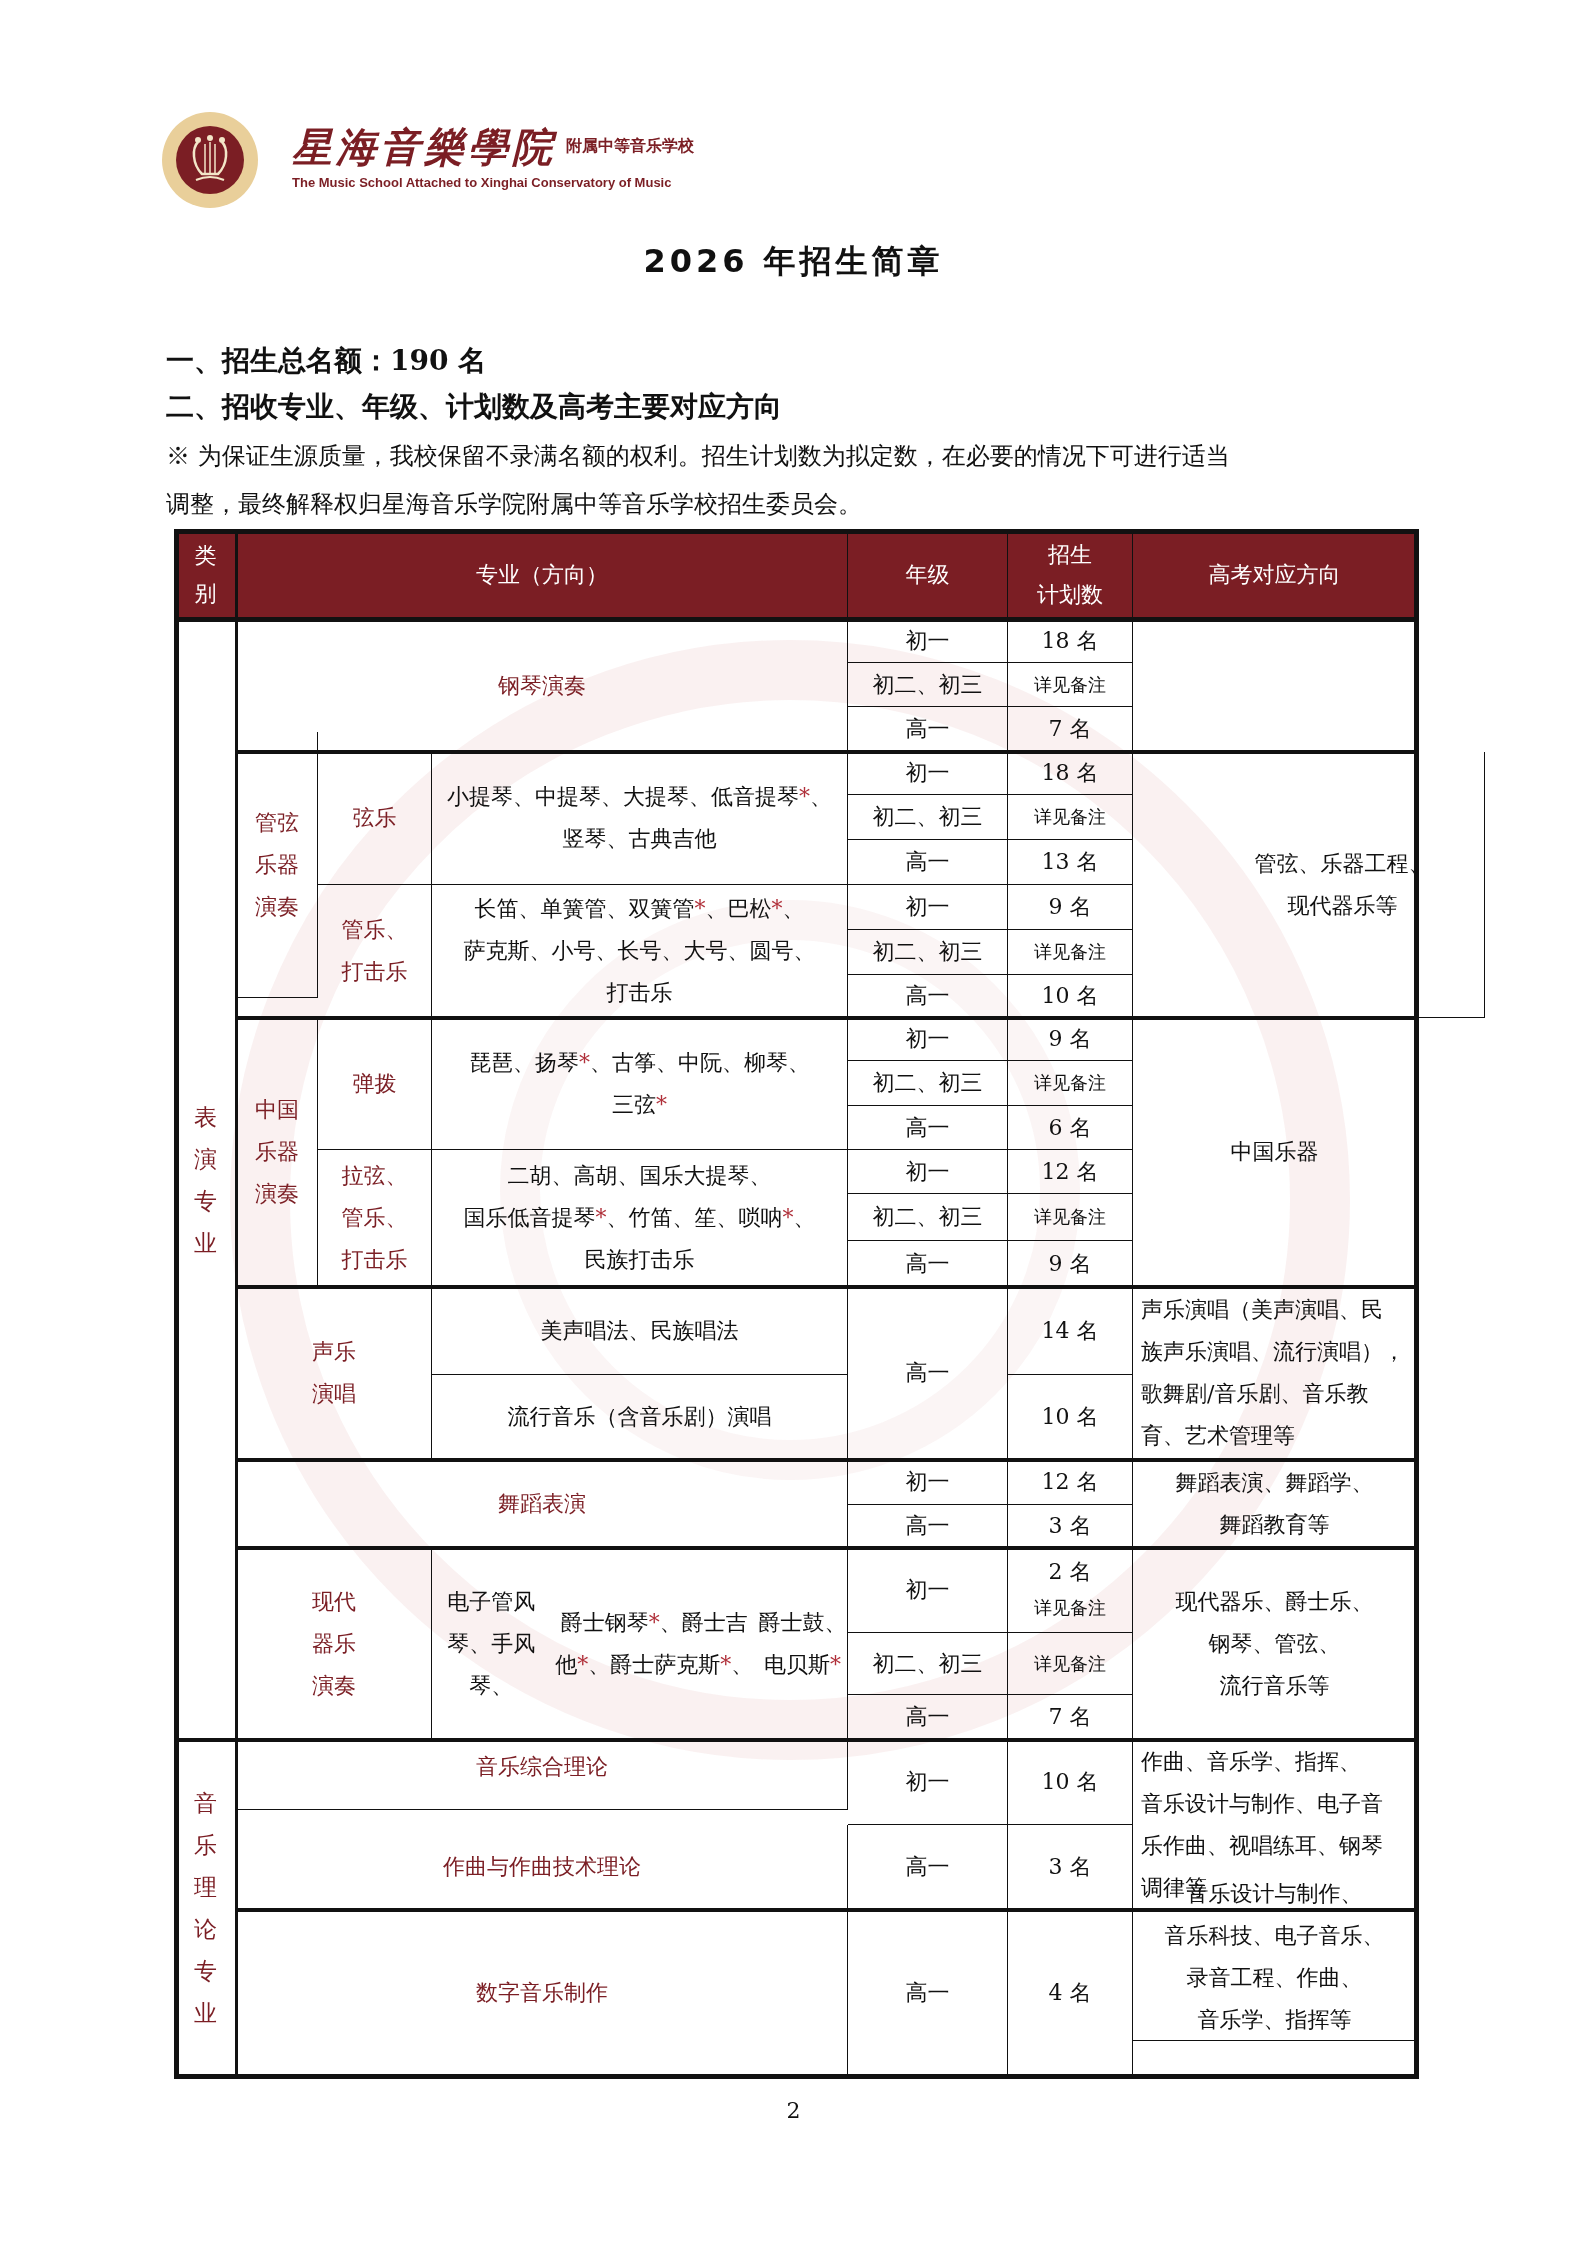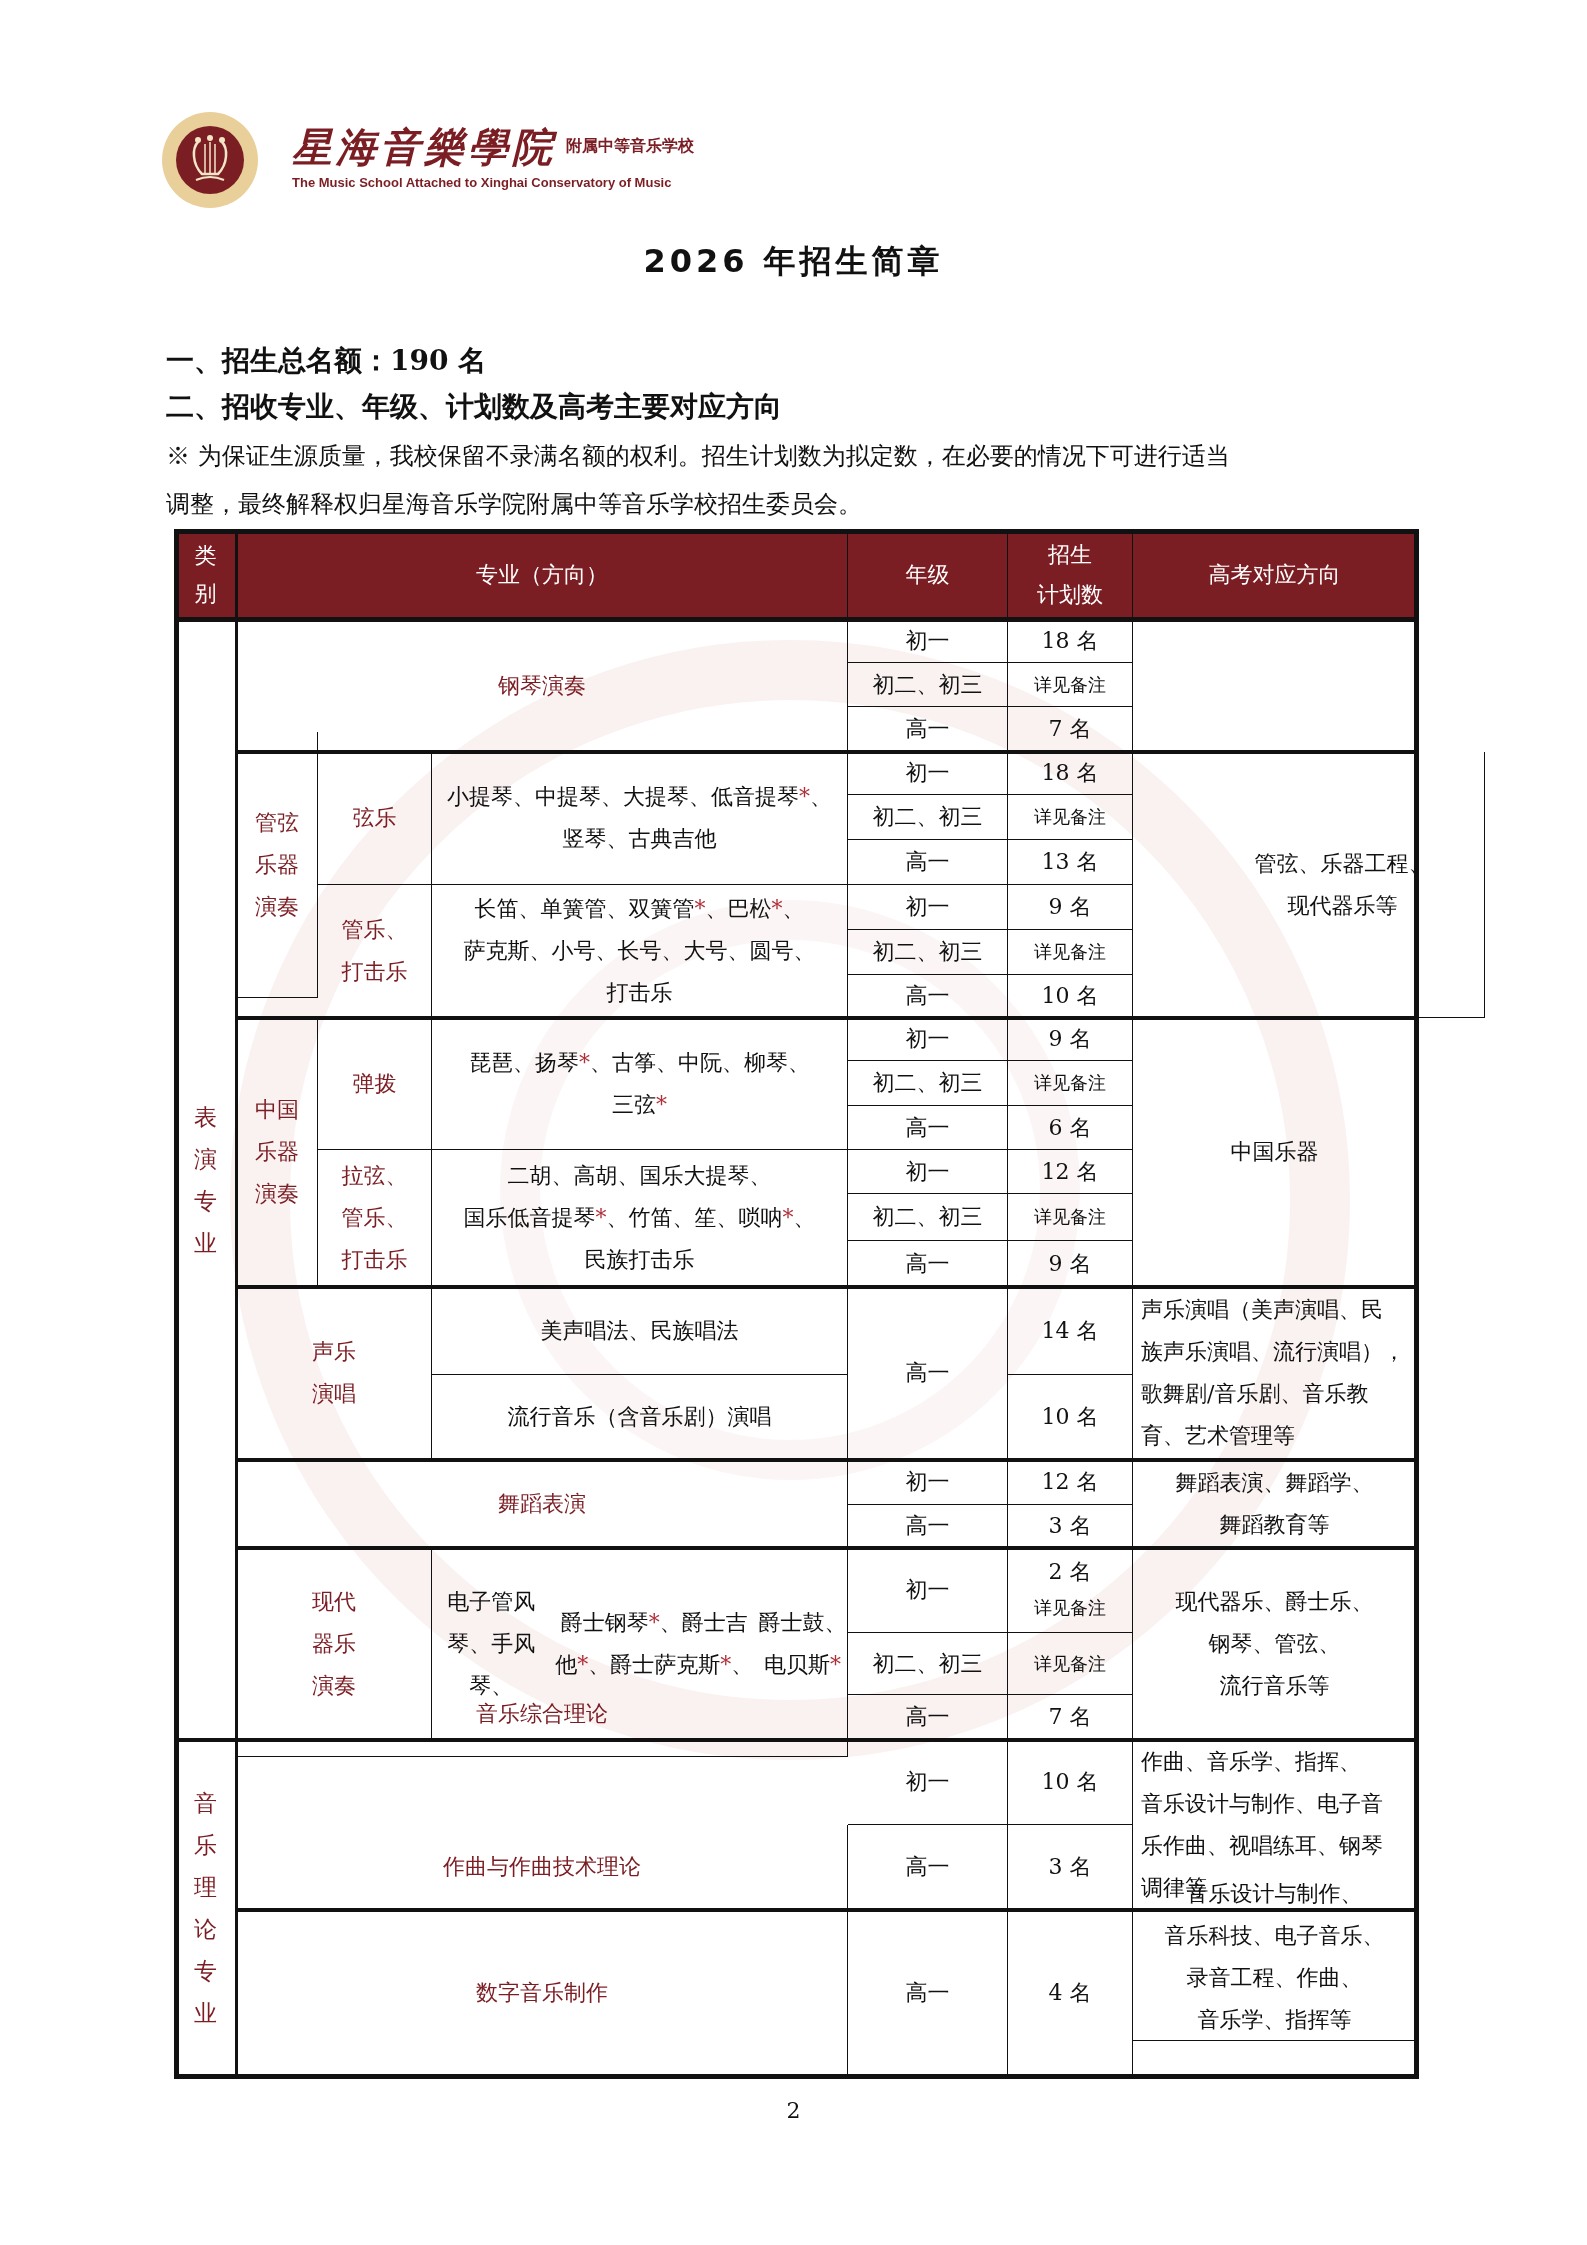--- a/index.html
+++ b/index.html
@@ -197,21 +197,21 @@
     <div class="small">详见备注</div>
   </div>
   <div class="cell" style="left:848px;top:1633px;width:160px;height:62px">初二、初三</div>
   <div class="cell small" style="left:1008px;top:1633px;width:125px;height:62px">详见备注</div>
   <div class="cell" style="left:848px;top:1695px;width:160px;height:45px">高一</div>
   <div class="cell" style="left:1008px;top:1695px;width:125px;height:45px">7 名</div>
   <div class="cell" style="left:1133px;top:1548px;width:284px;height:192px;white-space:pre-line">现代器乐、爵士乐、
 钢琴、管弦、
 流行音乐等</div>
 
-  <div class="cell red" style="left:237px;top:1672px;width:611px;height:85px">音乐综合理论</div>
+  <div class="cell red" style="left:237px;top:1725px;width:611px;height:85px">音乐综合理论</div>
   <div class="cell" style="left:848px;top:1740px;width:160px;height:85px">初一</div>
   <div class="cell" style="left:1008px;top:1740px;width:125px;height:85px">10 名</div>
   <div class="cell red" style="left:237px;top:1825px;width:611px;height:85px">作曲与作曲技术理论</div>
   <div class="cell" style="left:848px;top:1825px;width:160px;height:85px">高一</div>
   <div class="cell" style="left:1008px;top:1825px;width:125px;height:85px">3 名</div>
   <div class="cell" style="left:1133px;top:1740px;width:284px;height:170px;white-space:pre-line;text-align:left;justify-content:flex-start;padding-left:8px">作曲、音乐学、指挥、
 音乐设计与制作、电子音
 乐作曲、视唱练耳、钢琴
 调律等</div>
 

